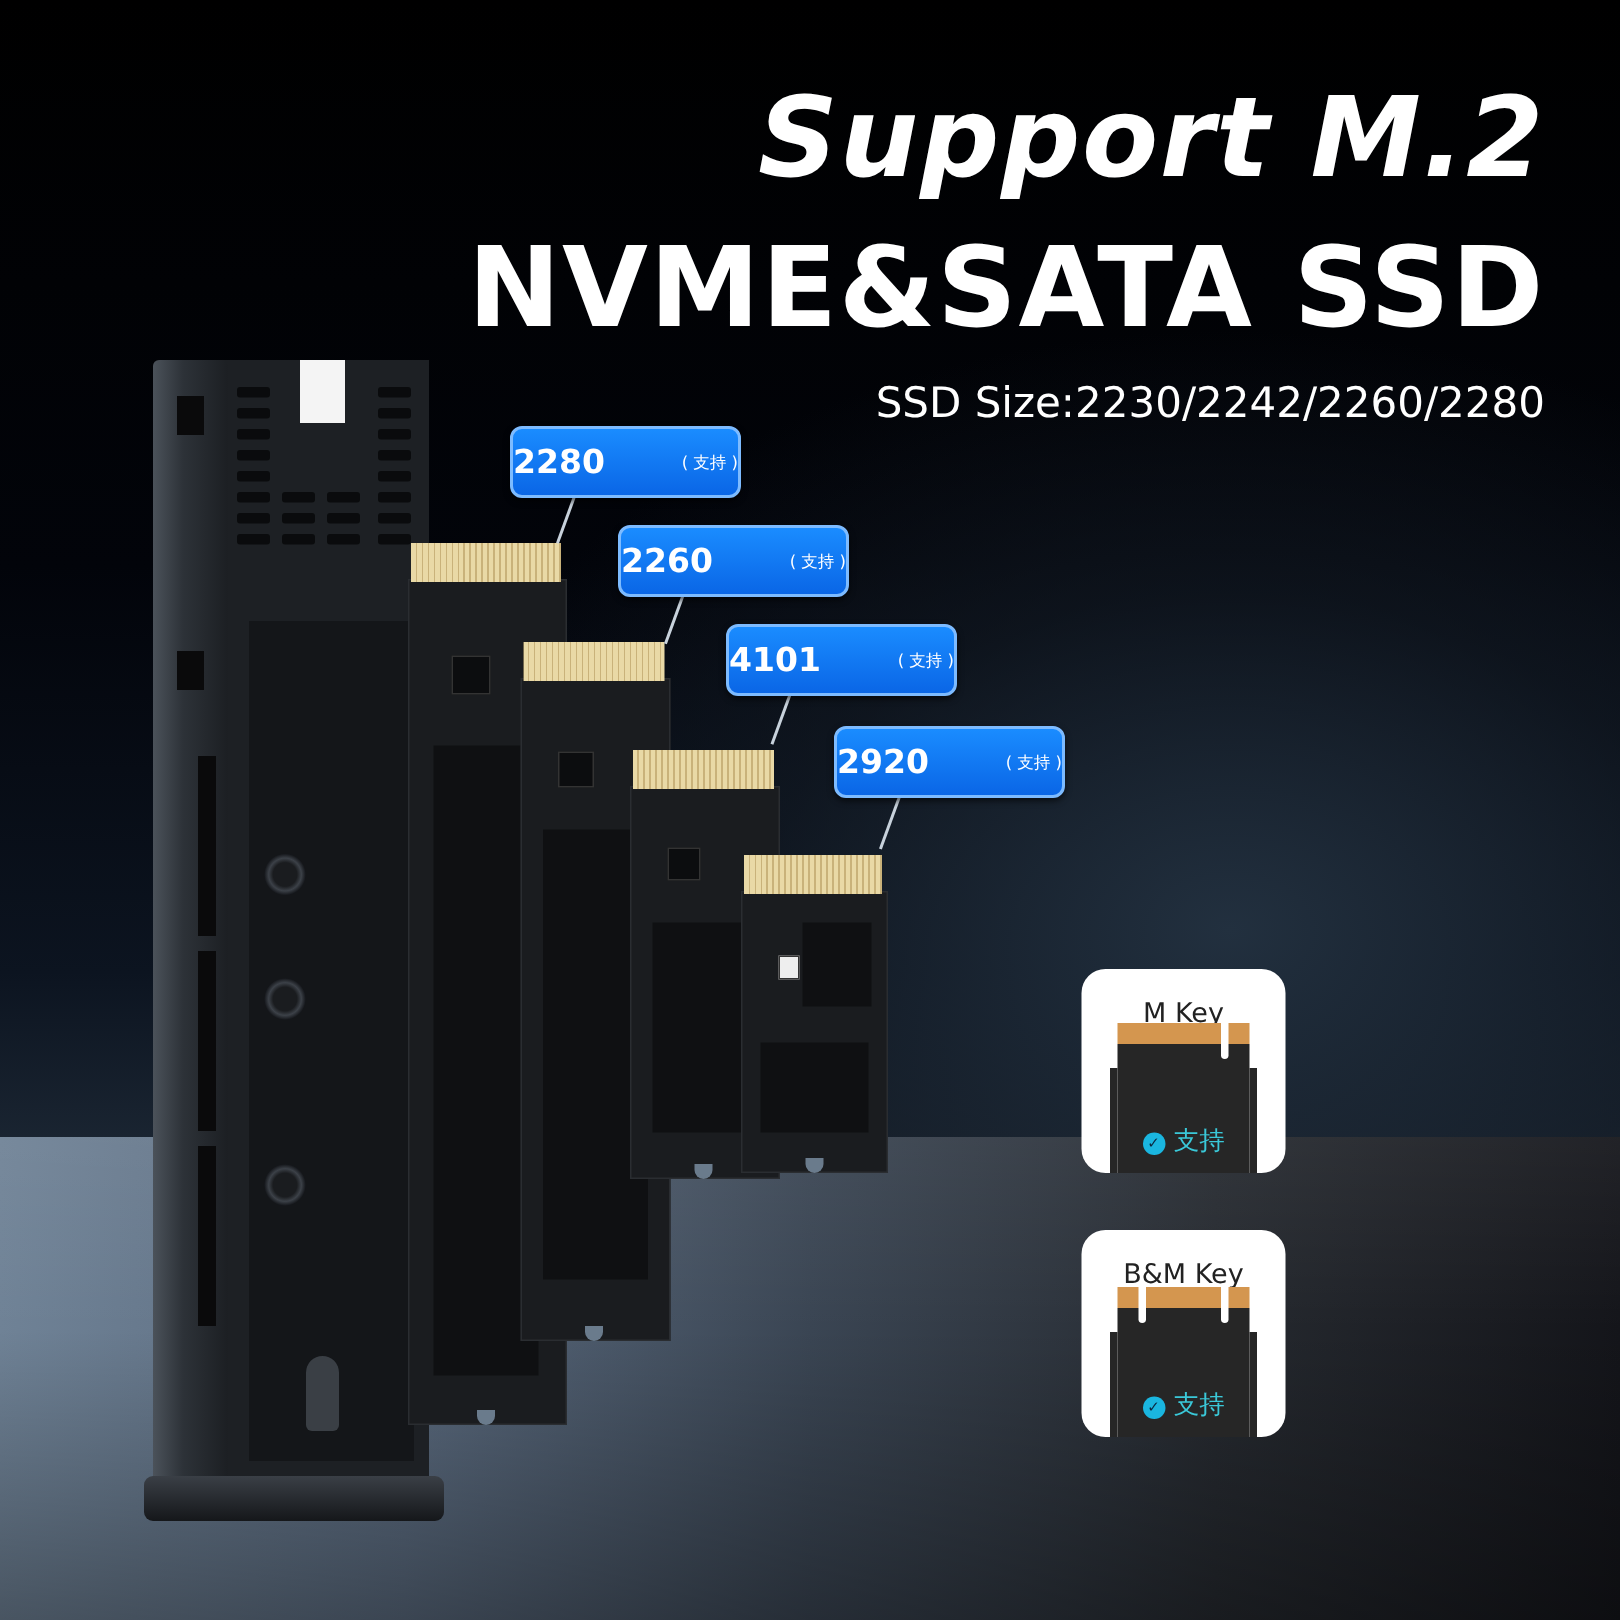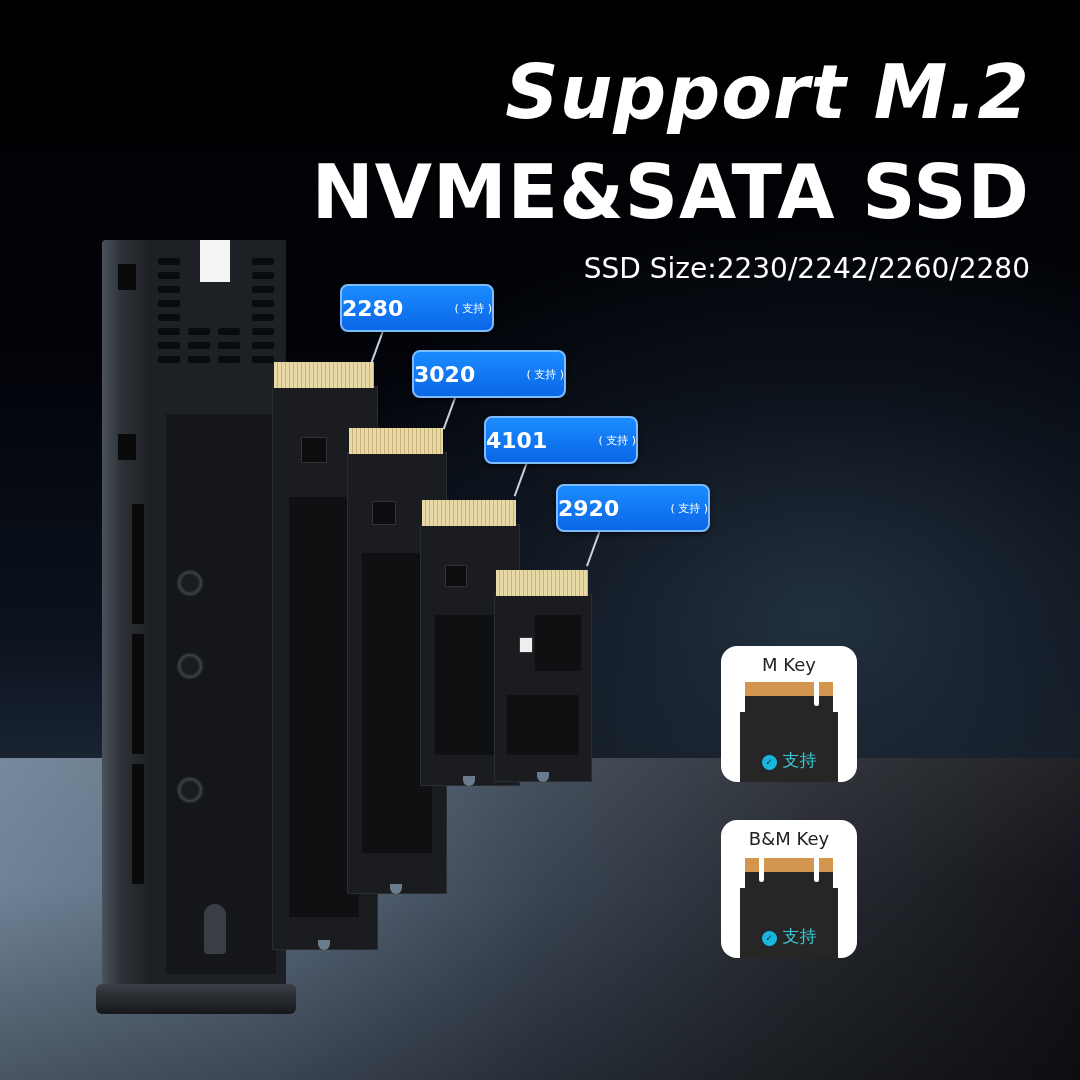--- a/index.html
+++ b/index.html
@@ -46,28 +46,28 @@
 
   .callout { position:absolute; height:44px; border-radius:8px; background:linear-gradient(180deg,#1a8cff,#0a66e6);
     border:2px solid #7dbbff; box-shadow:0 2px 4px rgba(0,0,0,0.6);
     color:#fff; display:flex; align-items:center; justify-content:space-between; }
   .callout .num { font-weight:bold; font-size:22px; }
   .callout .tag { font-size:11px; margin-left:2px; }
   .leader { position:absolute; width:2px; background:#c8d2dc; transform-origin:top left; }
 
   
   .keycard { position:absolute; left:721px; width:136px; background:#fff; border-radius:16px; overflow:hidden; }
-  .keycard .label { text-align:center; color:#222; font-size:18px; margin-top:8px; }
+  .keycard .label { text-align:center; color:#222; font-size:18px; margin-top:19px; }
   .keycard .pcb { position:absolute; left:24px; right:24px; bottom:0; height:100px; }
   .keycard .pcb .contacts { position:absolute; left:0; right:0; top:0; height:14px; background:#d4964f; }
   .keycard .pcb .body { position:absolute; left:0; right:0; top:14px; bottom:0; background:#262626; }
   .keycard .pcb .body::before { content:""; position:absolute; left:-5px; top:16px; width:5px; bottom:0; background:#262626; }
   .keycard .pcb .body::after { content:""; position:absolute; right:-5px; top:16px; width:5px; bottom:0; background:#262626; }
   .keycard .gap { position:absolute; top:0; width:5px; height:24px; background:#fff; border-radius:0 0 3px 3px; }
-  .keycard .support { position:absolute; left:0; right:0; bottom:10px; text-align:center; color:#3ac8d8; font-size:17px;font-family:Liberation Mono, monospace; }
+  .keycard .support { position:absolute; left:0; right:0; bottom:10px; text-align:center; color:#3ac8d8; font-size:17px; }
   .check-icon { display:inline-block; width:15px; height:15px; border-radius:50%; background:#1ab6e0; color:#0b2740; font-size:10px; line-height:15px; text-align:center; font-weight:bold; margin-right:6px; vertical-align:1px; }
 </style>
 </head>
 <body>
 
 <div class="bg"></div>
 <div class="floor"></div>
 
 <div class="headline h1">Support M.2</div>
 <div class="headline h2">NVME&amp;SATA SSD</div>
@@ -146,21 +146,21 @@
 <div class="leader" style="left:383px;top:328px;height:36px;transform:rotate(20deg)"></div>
 <div class="leader" style="left:455px;top:395px;height:36px;transform:rotate(20deg)"></div>
 <div class="leader" style="left:526px;top:462px;height:36px;transform:rotate(20deg)"></div>
 <div class="leader" style="left:599px;top:530px;height:38px;transform:rotate(20deg)"></div>
 
 <div class="callout" style="left:340px;top:284px;width:150px">
   <span class="num">2280</span>
     <span class="tag">( 支持 )</span>
 </div>
 <div class="callout" style="left:412px;top:350px;width:150px">
-  <span class="num">3020</span>
+  <span class="num">2260</span>
     <span class="tag">( 支持 )</span>
 </div>
 <div class="callout" style="left:484px;top:416px;width:150px">
   <span class="num">4101</span>
     <span class="tag">( 支持 )</span>
 </div>
 <div class="callout" style="left:556px;top:484px;width:150px">
   <span class="num">2920</span>
     <span class="tag">( 支持 )</span>
 </div>

